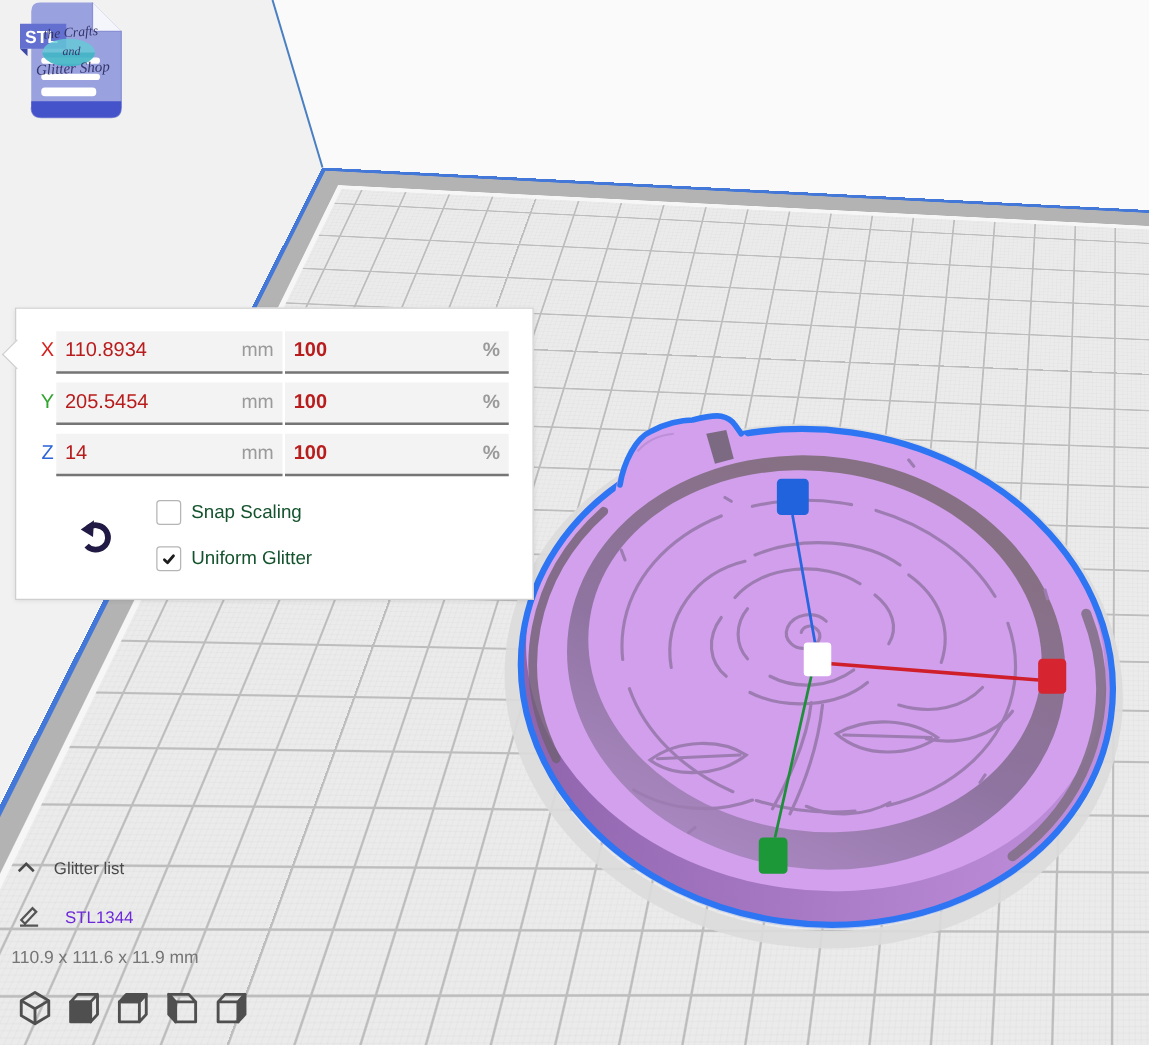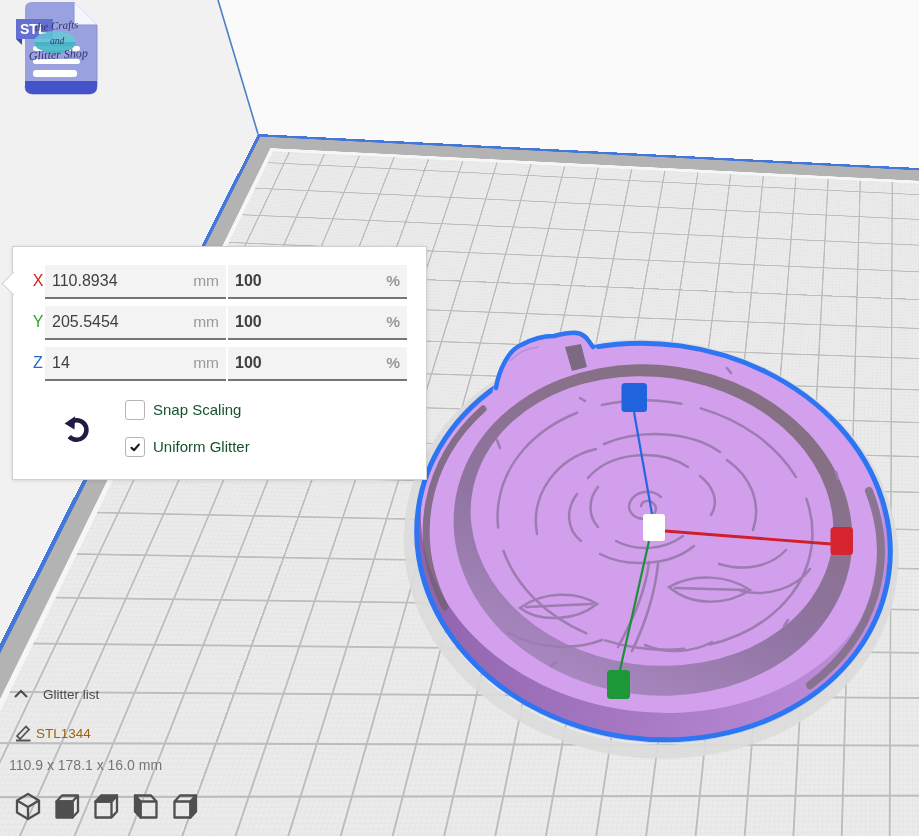--- a/index.html
+++ b/index.html
@@ -27,21 +27,21 @@
   #panel{position:absolute;left:12px;top:246px;width:413px;height:232px;
     background:#fff;border:1px solid #cfcfcf;box-shadow:0 1px 4px rgba(0,0,0,0.10);}
   #ptr{position:absolute;left:-8.5px;top:28px;width:16px;height:16px;background:#fff;
     border-left:1px solid #cfcfcf;border-bottom:1px solid #cfcfcf;
     transform:rotate(45deg);}
   .prow{position:absolute;left:0;width:100%;height:32px;}
   .axlab{position:absolute;left:14px;top:7px;width:22px;text-align:center;font-size:16px;}
   .fld{position:absolute;top:0;height:32px;background:#f3f3f3;border-bottom:2.5px solid #757575;}
   .fld.f1{left:32px;width:181px;}
   .fld.f2{left:215px;width:179px;font-weight:bold;}
-  .fval{position:absolute;left:7px;top:6.5px;font-size:16px;color:#404040;}
+  .fval{position:absolute;left:7px;top:6.5px;font-size:16px;color:#b91c1c;}
   .funit{position:absolute;right:7px;top:7px;font-size:15.5px;color:#9a9a9a;}
   .cbrow{position:absolute;left:112px;height:20px;}
   .cbox{position:absolute;left:0;top:0;width:18px;height:18px;background:#fff;
     border:1px solid #b5b5b5;border-radius:3px;}
   .cblab{position:absolute;left:28px;top:1px;font-size:15px;color:#14532d;white-space:nowrap;}
   
   #objlist{position:absolute;left:0;top:680px;width:320px;height:156px;font-family:"Liberation Sans",sans-serif;}
   .olrow{position:absolute;color:#4a4a4a;font-size:13.5px;}
 </style>
 </head>
@@ -199,22 +199,22 @@
     </svg>
   </div>
   <div id="objlist">
     <svg width="16" height="12" viewBox="0 0 16 12" style="position:absolute;left:13px;top:8px;">
       <path d="M2 9 L8 3 L14 9" fill="none" stroke="#4a4a4a" stroke-width="2"></path>
     </svg>
     <div class="olrow" style="left:43px;top:7px;">Glitter list</div>
     <svg width="18" height="18" viewBox="0 0 18 18" style="position:absolute;left:14px;top:44px;">
       <path d="M3 12 L12 2.5 L15 5.5 L6 15 Z M2 16.5 L16.5 16.5" fill="none" stroke="#555" stroke-width="1.8"></path>
     </svg>
-    <div class="olrow" style="left:36px;top:46px;color:#a16207;">STL1344</div>
-    <div class="olrow" style="left:9px;top:77px;color:#757575;font-size:14px;">110.9 x 178.1 x 16.0 mm</div>
+    <div class="olrow" style="left:52px;top:46px;color:#6d28d9;">STL1344</div>
+    <div class="olrow" style="left:9px;top:77px;color:#757575;font-size:14px;">110.9 x 111.6 x 11.9 mm</div>
     <svg width="220" height="40" viewBox="0 0 220 40" style="position:absolute;left:0;top:112px;">
       <g stroke="#4f4f4f" stroke-width="2.3" stroke-linejoin="round" fill="none">
         <g transform="translate(15,1)">
           <path d="M 13 1 L 24 7.5 L 24 19.5 L 13 26 L 2 19.5 L 2 7.5 Z"></path>
           <path d="M 2 7.5 L 13 14 L 24 7.5 M 13 14 L 13 26"></path>
         </g>
         <g transform="translate(54,1)">
           <path d="M 2.5 8.5 L 18.5 8.5 L 18.5 24.5 L 2.5 24.5 Z" fill="#4f4f4f"></path>
           <path d="M 2.5 8.5 L 8 2.5 L 24 2.5 L 18.5 8.5 Z M 18.5 8.5 L 24 2.5 L 24 18.5 L 18.5 24.5 Z"></path>
         </g>

